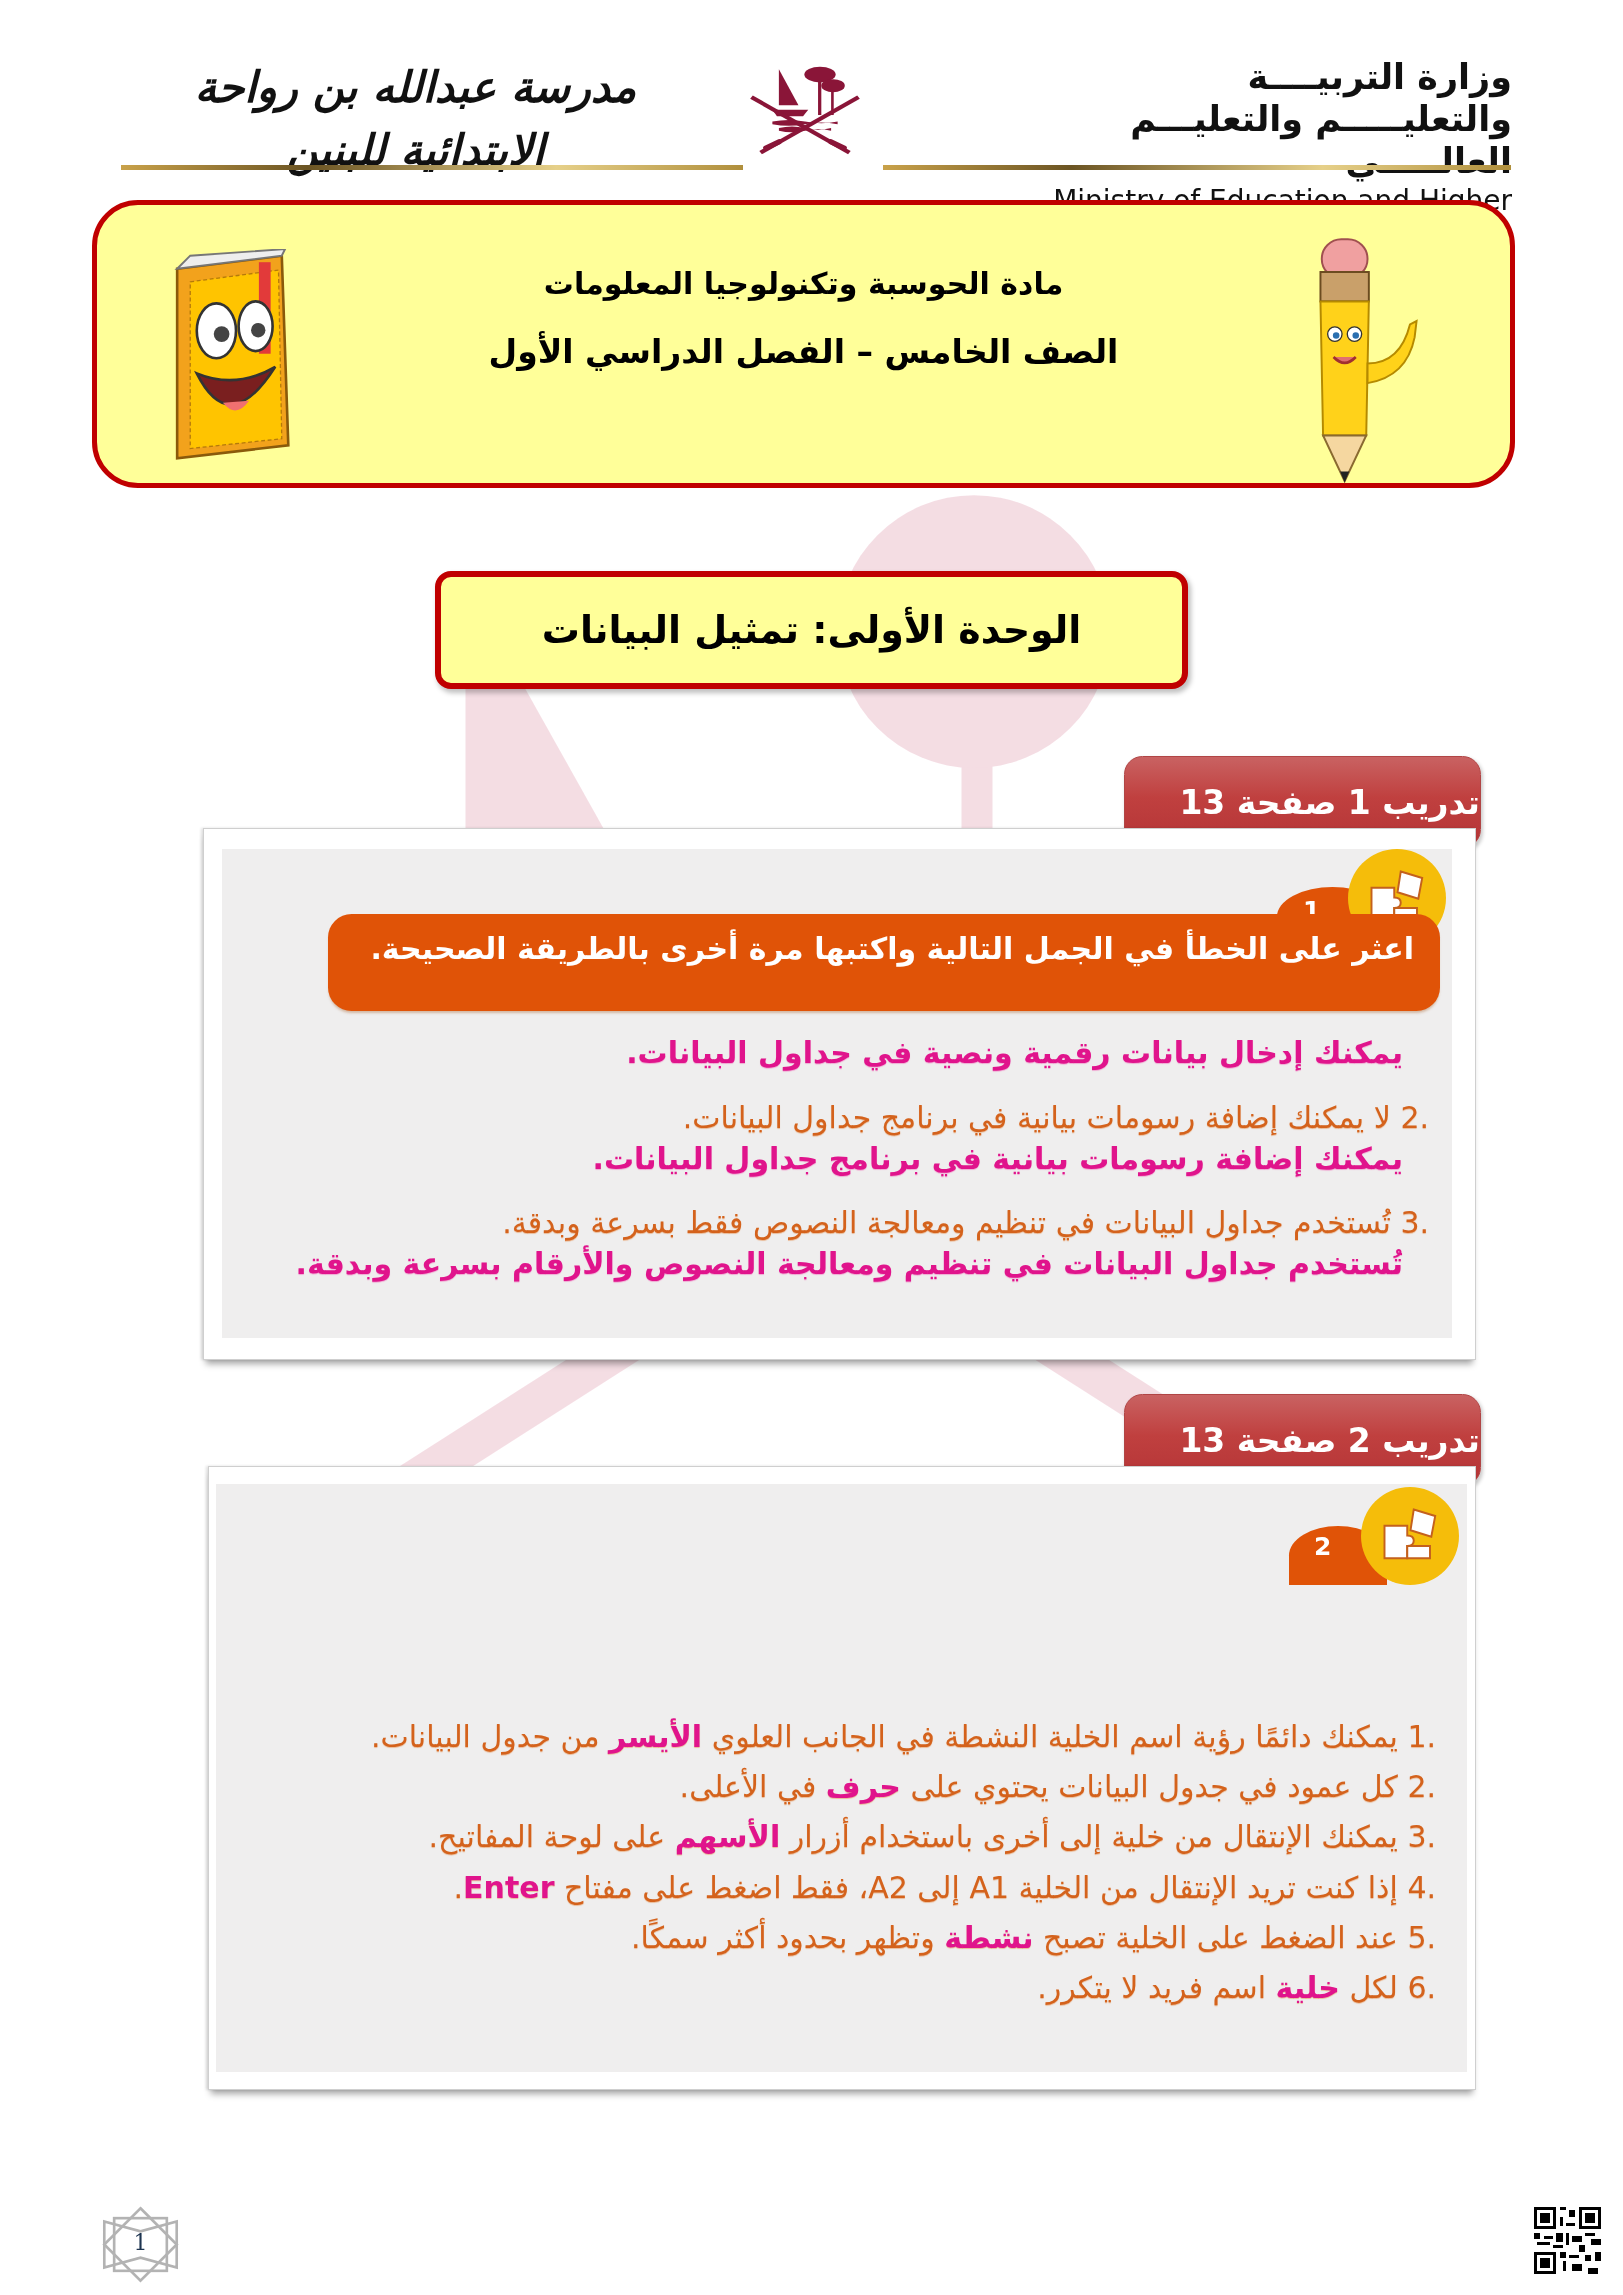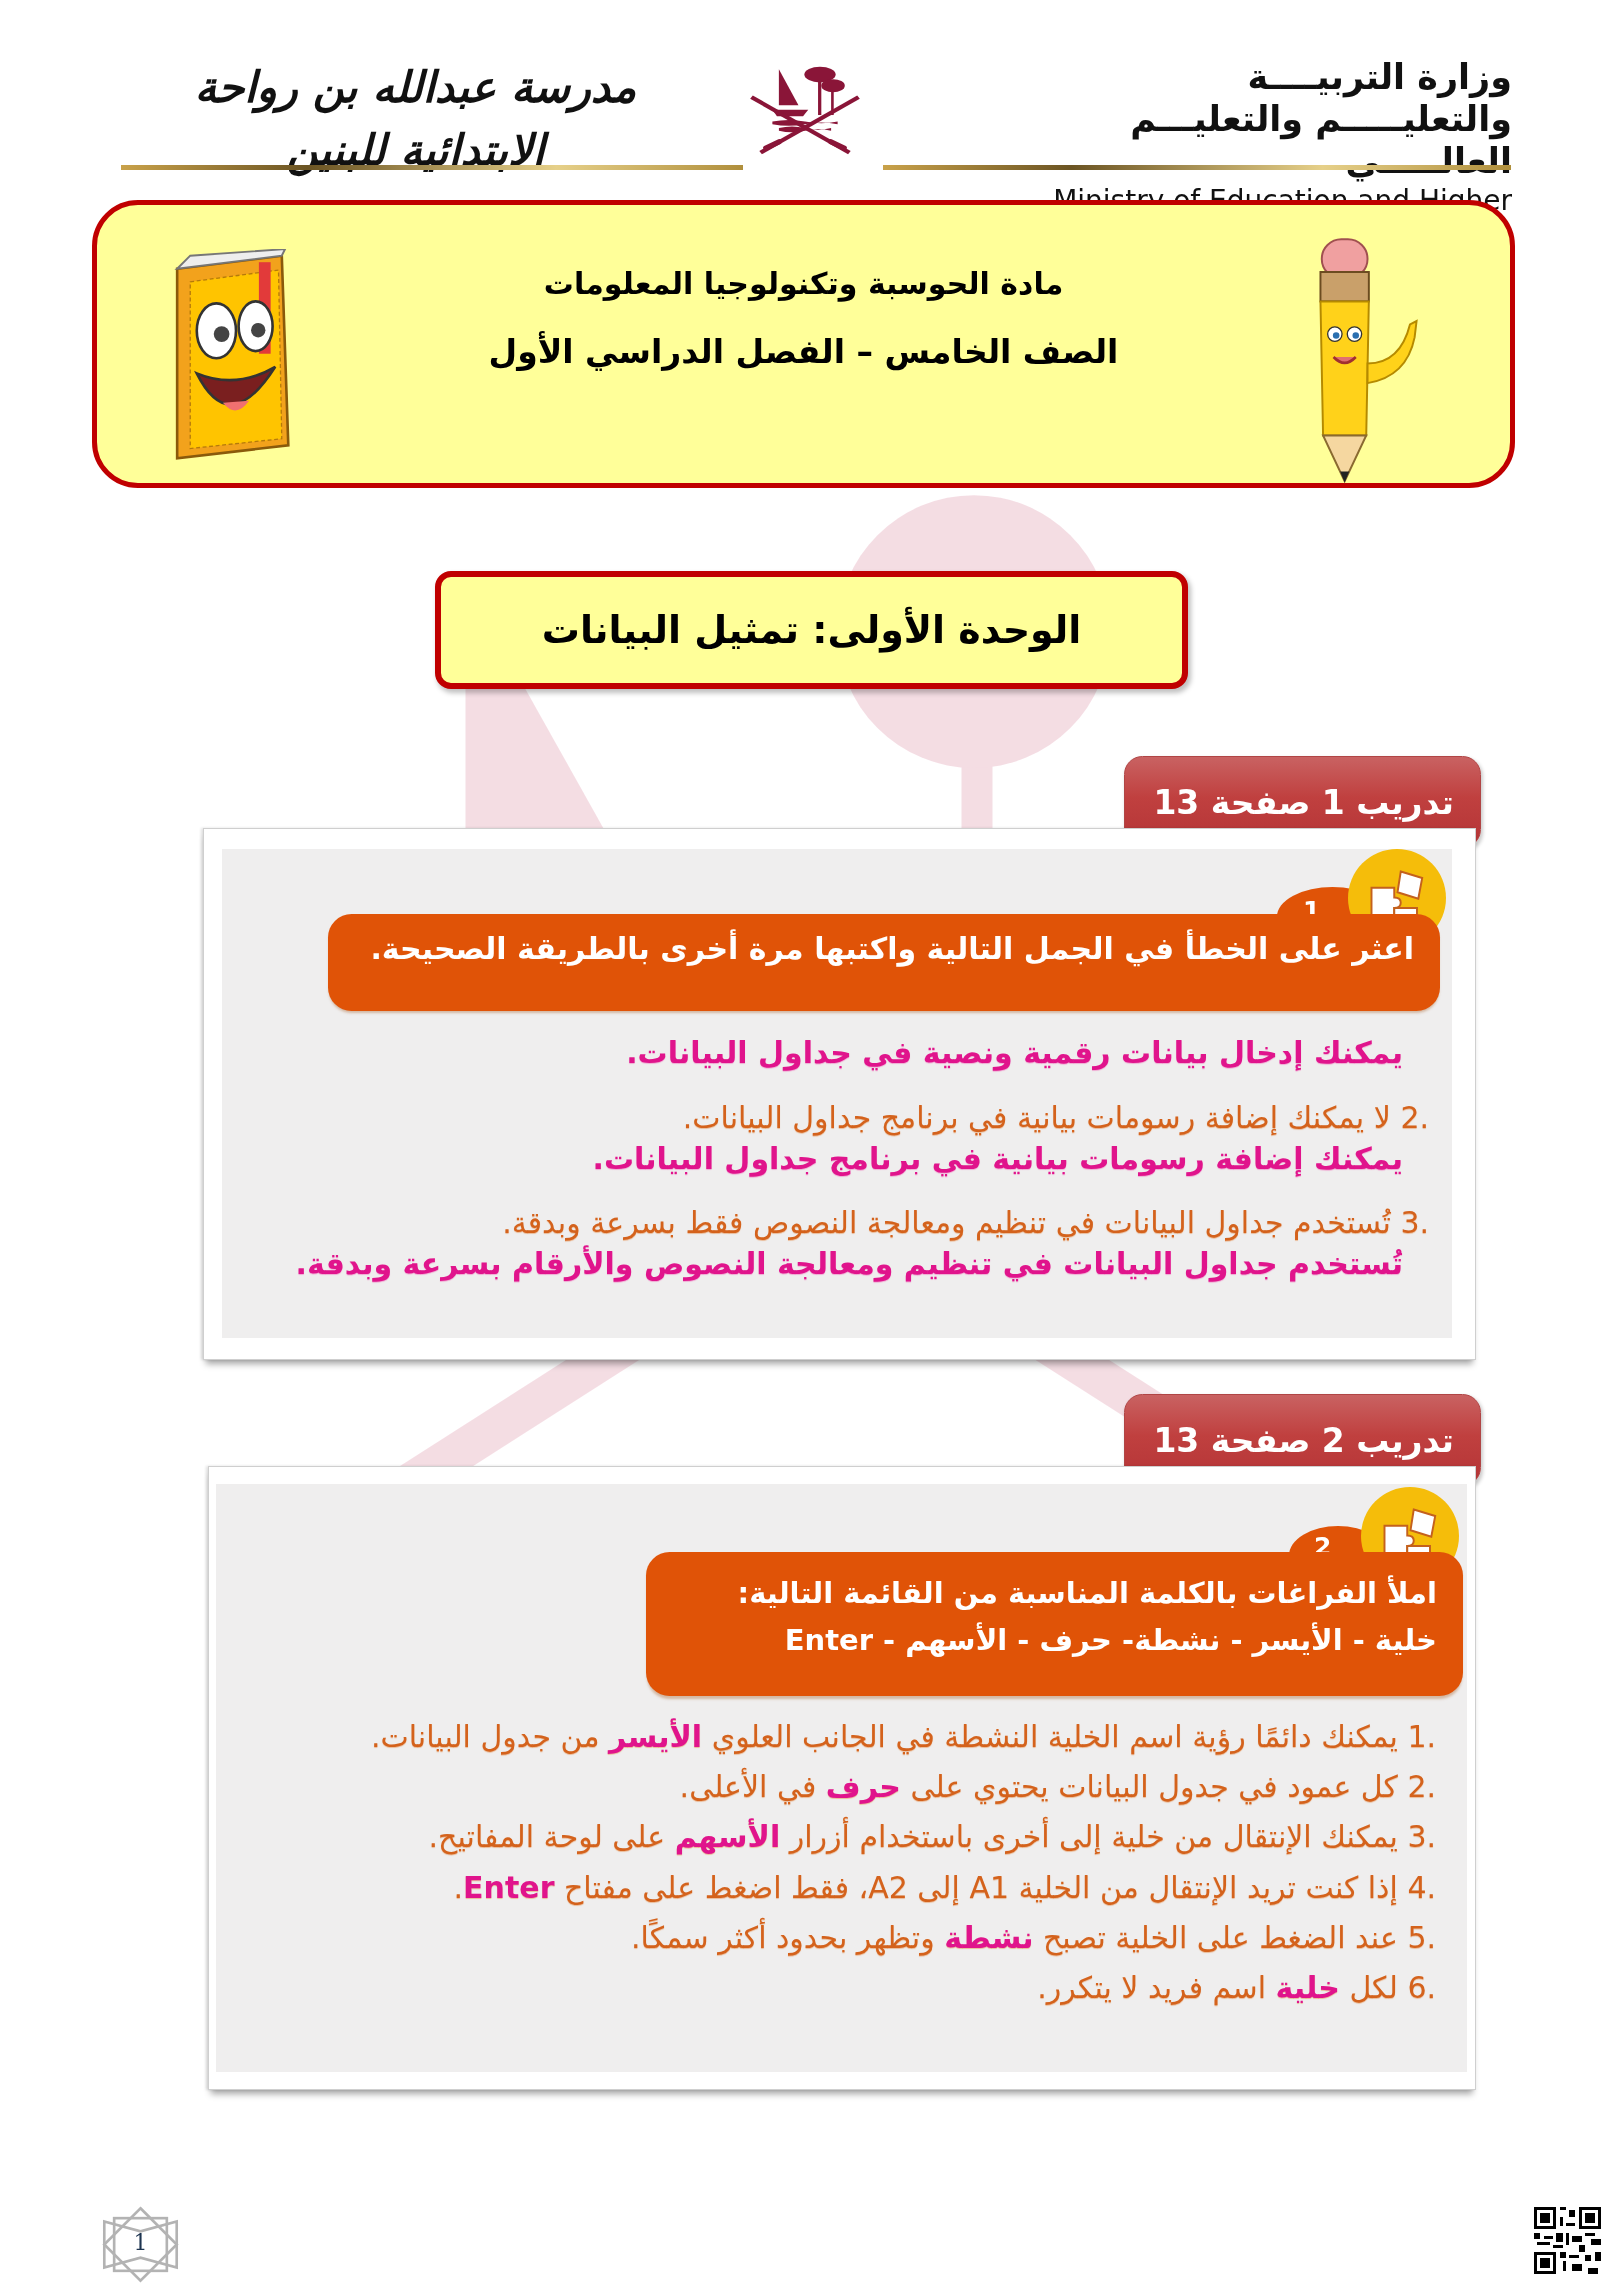--- a/index.html
+++ b/index.html
@@ -40,21 +40,21 @@
     background:#ffff99; border:6.5px solid #c00000; border-radius:16px;
     display:flex; align-items:center; justify-content:center;
     box-shadow:2.6px 3.9px 5.2px rgba(0,0,0,0.25);
   }
   .unit-box span { direction:rtl; font-size:38px; font-weight:bold; color:#000; }
   
   .ex-label {
     width:357px; height:92px; box-sizing:border-box;
     background:linear-gradient(180deg,#c96262 0%,#c0403f 45%,#b43436 100%);
     border-radius:18.3px; border:1.3px solid #b04545;
-    display:flex; align-items:center; justify-content:flex-end; padding-right:26px;
+    display:flex; align-items:center; justify-content:flex-end; 
     box-shadow:1.3px 2.6px 3.9px rgba(0,0,0,0.2);
   }
   .ex-label span { direction:rtl; color:#fff; font-size:33px; font-weight:bold; }
   
   .panel-frame {
     background:#ffffff; border:1.3px solid #cfcfcf;
     box-shadow:0 6.5px 6.5px -2.6px rgba(0,0,0,0.35), -2px 0 2.6px rgba(0,0,0,0.12);
   }
   .panel-inner { position:absolute; background:#efeeee; }
   .q-bar {
@@ -223,26 +223,20 @@
   <div class="puzzle-badge" style="left:1152px; top:19.6px;">
     <svg width="65" height="65" viewBox="0 0 100 100">
       <g fill="#fff" stroke="#c4611d" stroke-width="3">
         <path d="M10 35 L45 35 L45 50 Q55 50 55 58 Q55 66 45 66 L45 85 L10 85 Z"></path>
         <path d="M45 66 L80 66 L80 85 L45 85 Z"></path>
         <path d="M55 10 L88 20 L82 52 L50 42 Z"></path>
       </g>
     </svg>
   </div>
 
-  <div class="q-bar" style="left:437px; top:85px; width:817px; height:144px;">
-    <div class="q-text" style="top:18.3px; font-size:29px; line-height:47px;">
-      <div>املأ الفراغات بالكلمة المناسبة من القائمة التالية:</div>
-      <div>خلية - الأيسر - نشطة- حرف - الأسهم - Enter</div>
-    </div>
-  </div>
 
   <div class="items" style="right:39px; top:249px; width:1204px;">
     <div class="q-line" style="margin-bottom:9.2px;">
       <span class="num">1.</span>
       <span>يمكنك دائمًا رؤية اسم الخلية النشطة في الجانب العلوي</span>
       <span class="hl">الأيسر</span>
       <span>من جدول البيانات.</span>
     </div>
     <div class="q-line" style="margin-bottom:9.2px;">
       <span class="num">2.</span>

